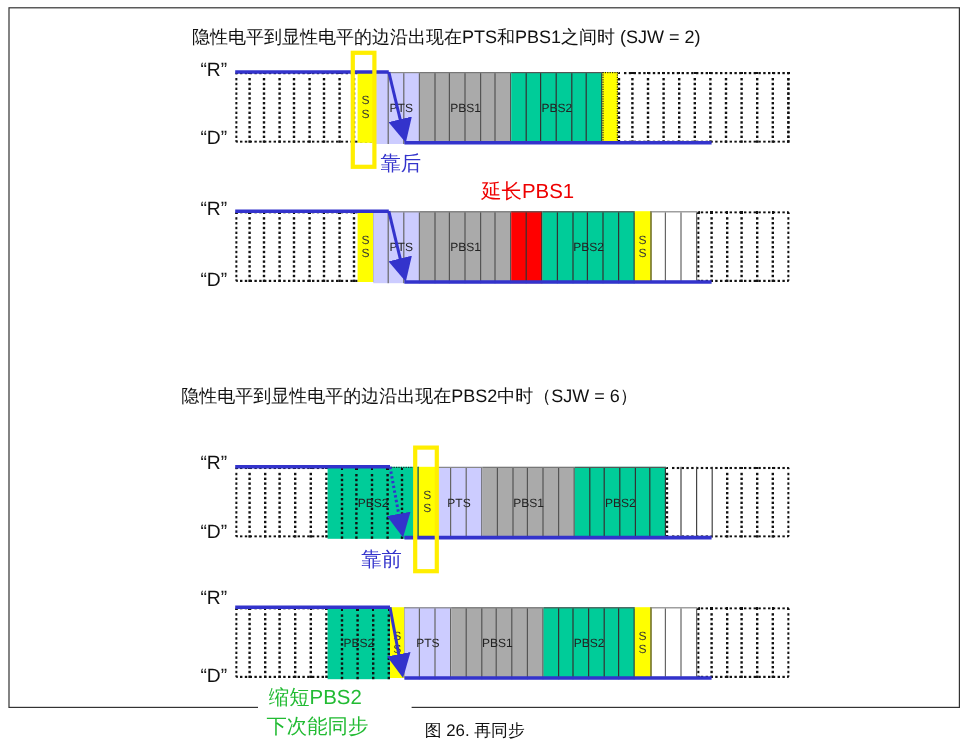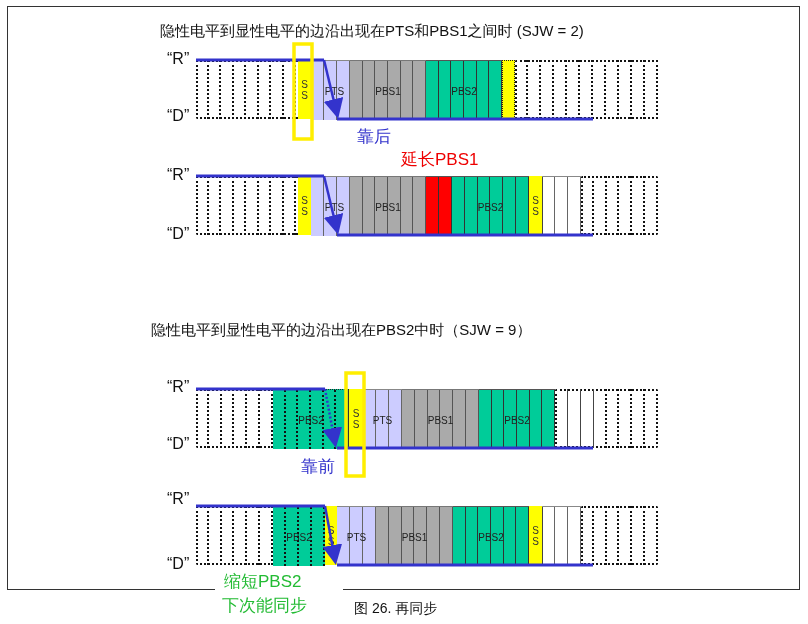--- a/index.html
+++ b/index.html
@@ -17,21 +17,21 @@
   .note { position: absolute; font-size: 17px; white-space: nowrap; }
   .caption { position: absolute; left: 354px; top: 600px; font-size: 14px; color: #111; }
 </style>
 </head>
 <body>
 
 <div class="frame"></div>
 <div class="frame-gap"></div>
 
 <div class="title" style="left:160px; top:22px;">隐性电平到显性电平的边沿出现在PTS和PBS1之间时 (SJW = 2)</div>
-<div class="title" style="left:151px; top:321px;">隐性电平到显性电平的边沿出现在PBS2中时（SJW = 9）</div>
+<div class="title" style="left:151px; top:321px;">隐性电平到显性电平的边沿出现在PBS2中时（SJW = 6）</div>
 
 <div class="rlabel" style="left:167px; top:50px;">“R”</div>
 <div class="rlabel" style="left:167px; top:107px;">“D”</div>
 <div class="rlabel" style="left:167px; top:166px;">“R”</div>
 <div class="rlabel" style="left:167px; top:225px;">“D”</div>
 <div class="rlabel" style="left:167px; top:378px;">“R”</div>
 <div class="rlabel" style="left:167px; top:435px;">“D”</div>
 <div class="rlabel" style="left:167px; top:490px;">“R”</div>
 <div class="rlabel" style="left:167px; top:555px;">“D”</div>
 
@@ -299,19 +299,19 @@
   </g>
   <rect x="346" y="373" width="18" height="103" fill="none" stroke="#ffee00" stroke-width="3.5"></rect>
 
   <g>
     <polyline points="196,506 325,506" stroke="#3333cc" stroke-width="3" fill="none"></polyline>
     <line x1="325" y1="506" x2="335" y2="560" stroke="#3333cc" stroke-width="2.5" marker-end="url(#ah)"></line>
     <polyline points="337,565 593,565" stroke="#3333cc" stroke-width="3" fill="none"></polyline>
   </g>
 </svg>
 
-<div class="note" style="left:317px; top:125px; color:#3333cc;margin-left:40px;">靠后</div>
+<div class="note" style="left:317px; top:125px; color:#3333cc;">靠后</div>
 <div class="note" style="left:401px; top:148px; color:#ee0000;">延长PBS1</div>
 <div class="note" style="left:301px; top:455px; color:#3333cc;">靠前</div>
 <div class="note" style="left:222px; top:570px; color:#22bb33; background:#fff; padding:0 2px;">缩短PBS2</div>
 <div class="note" style="left:222px; top:594px; color:#22bb33;">下次能同步</div>
 
 <div class="caption">图 26.   再同步</div>
 
 </body></html>

